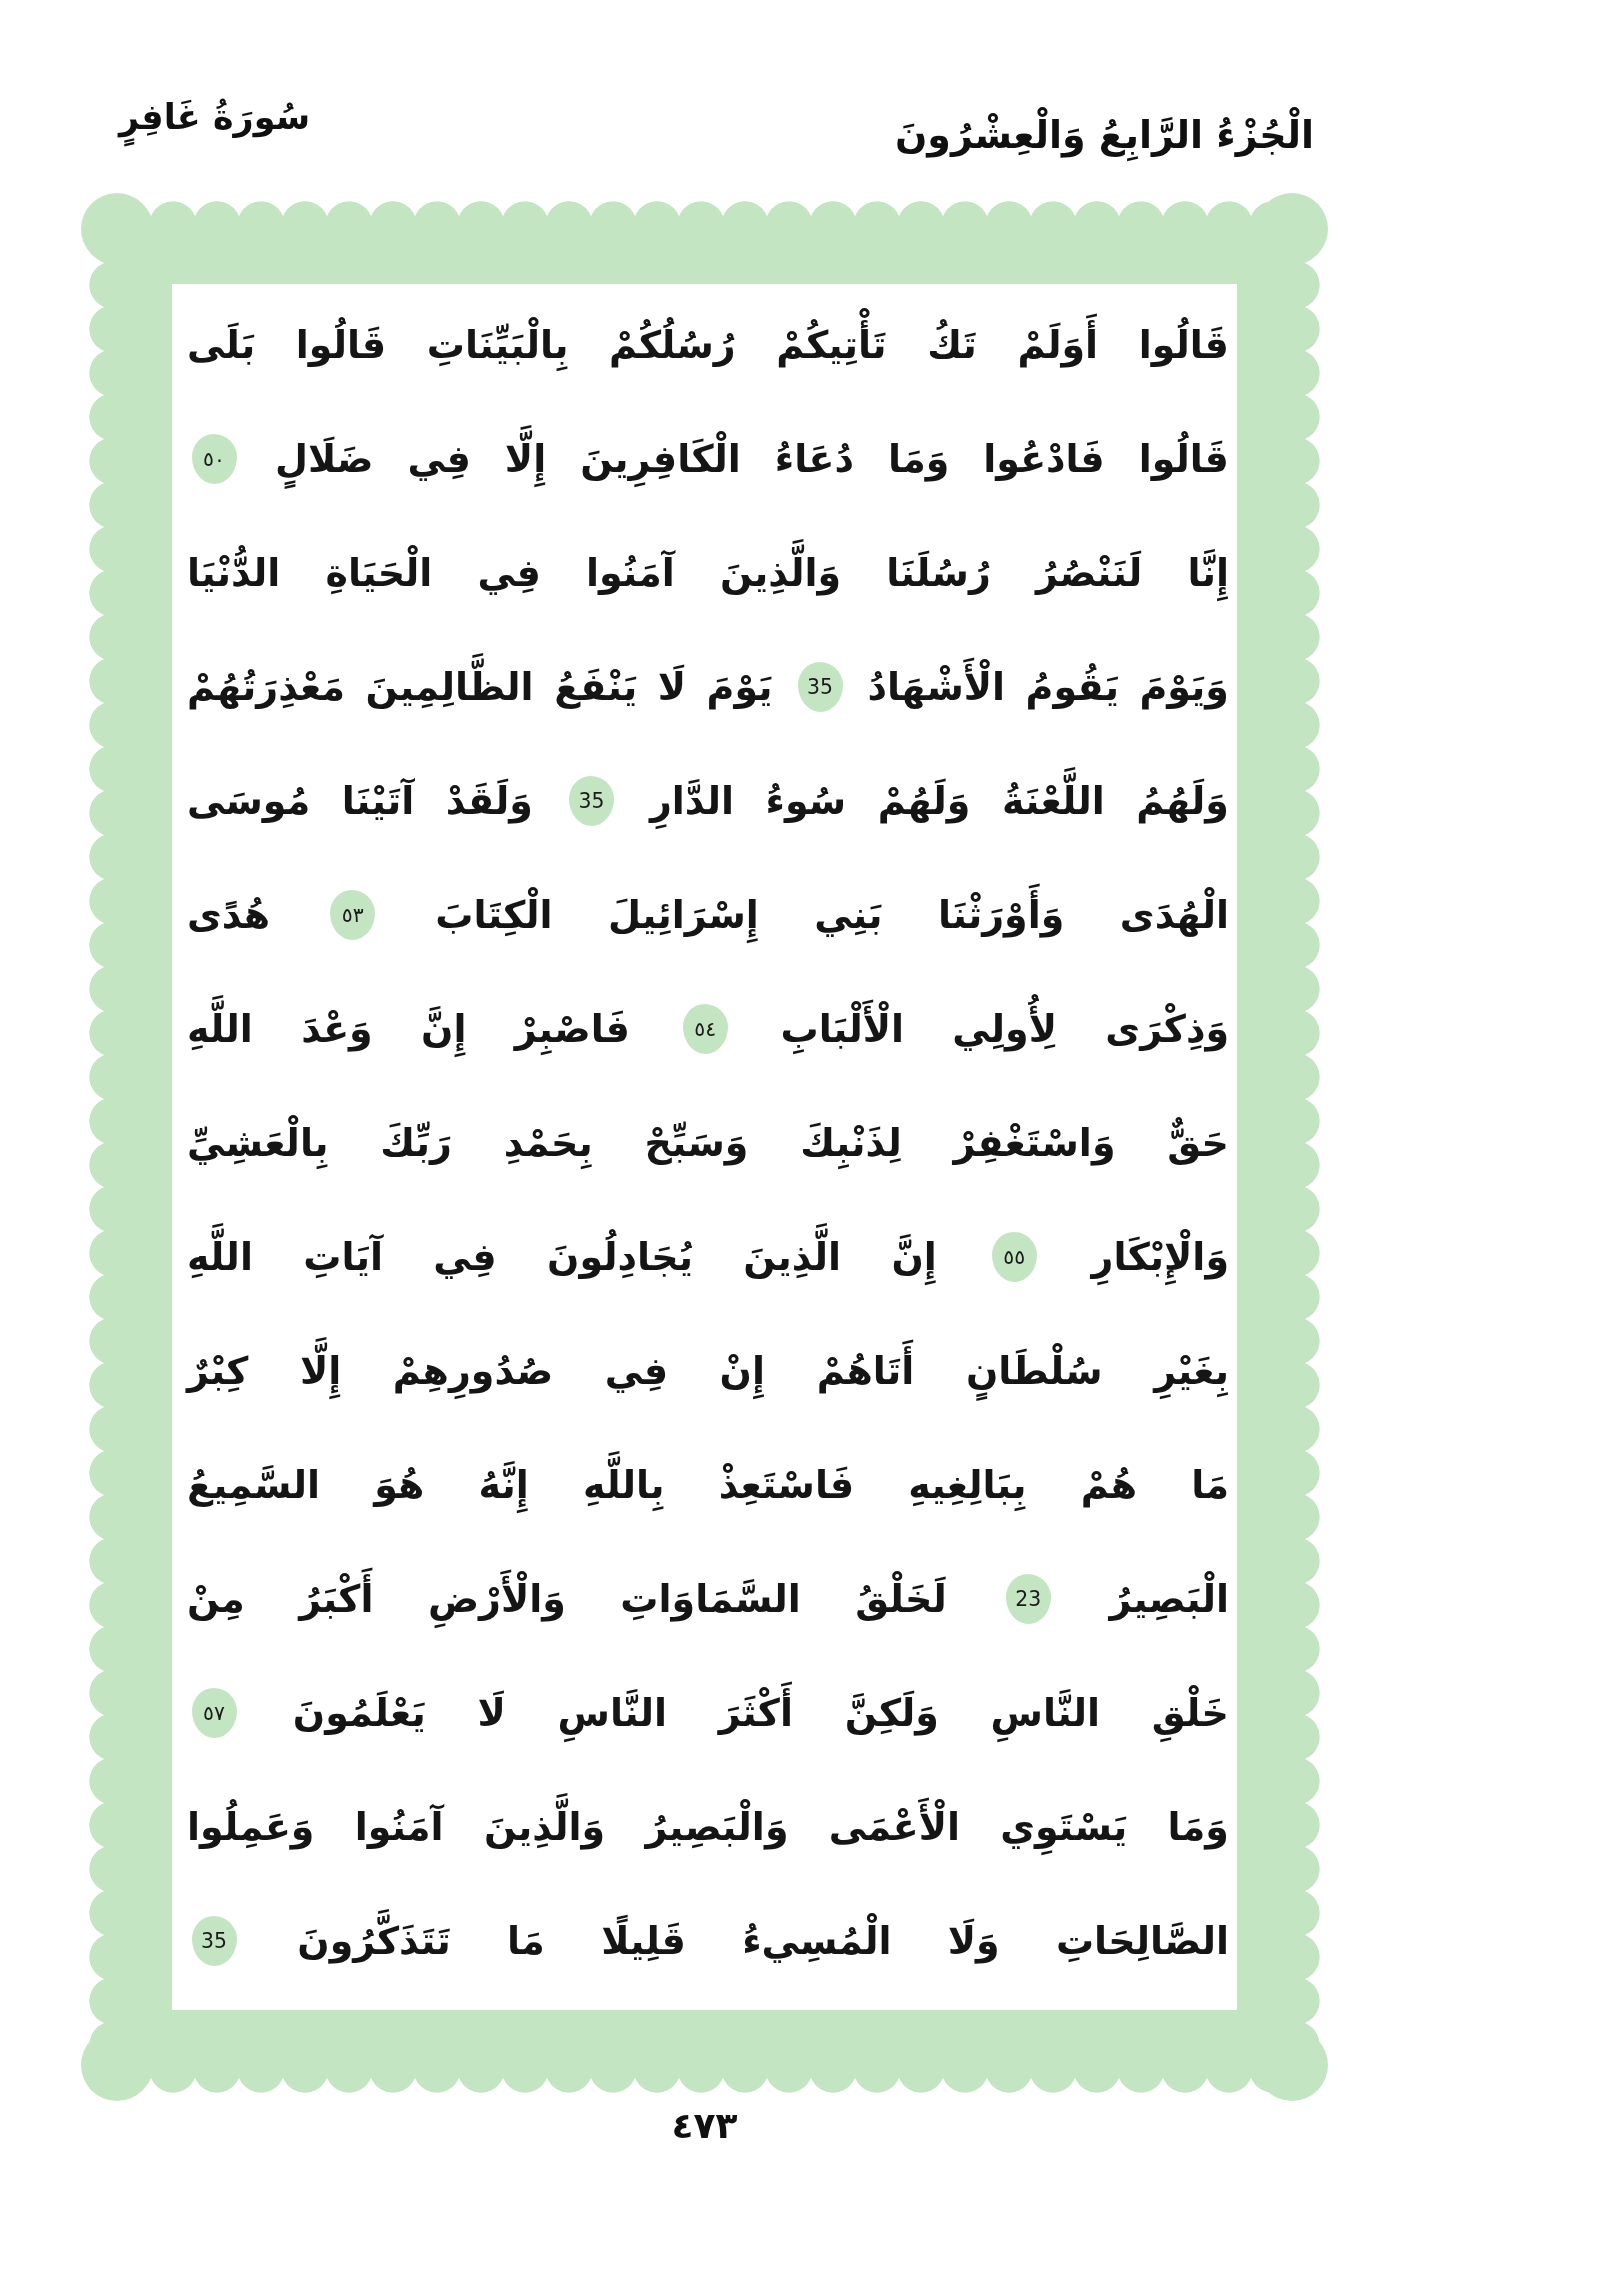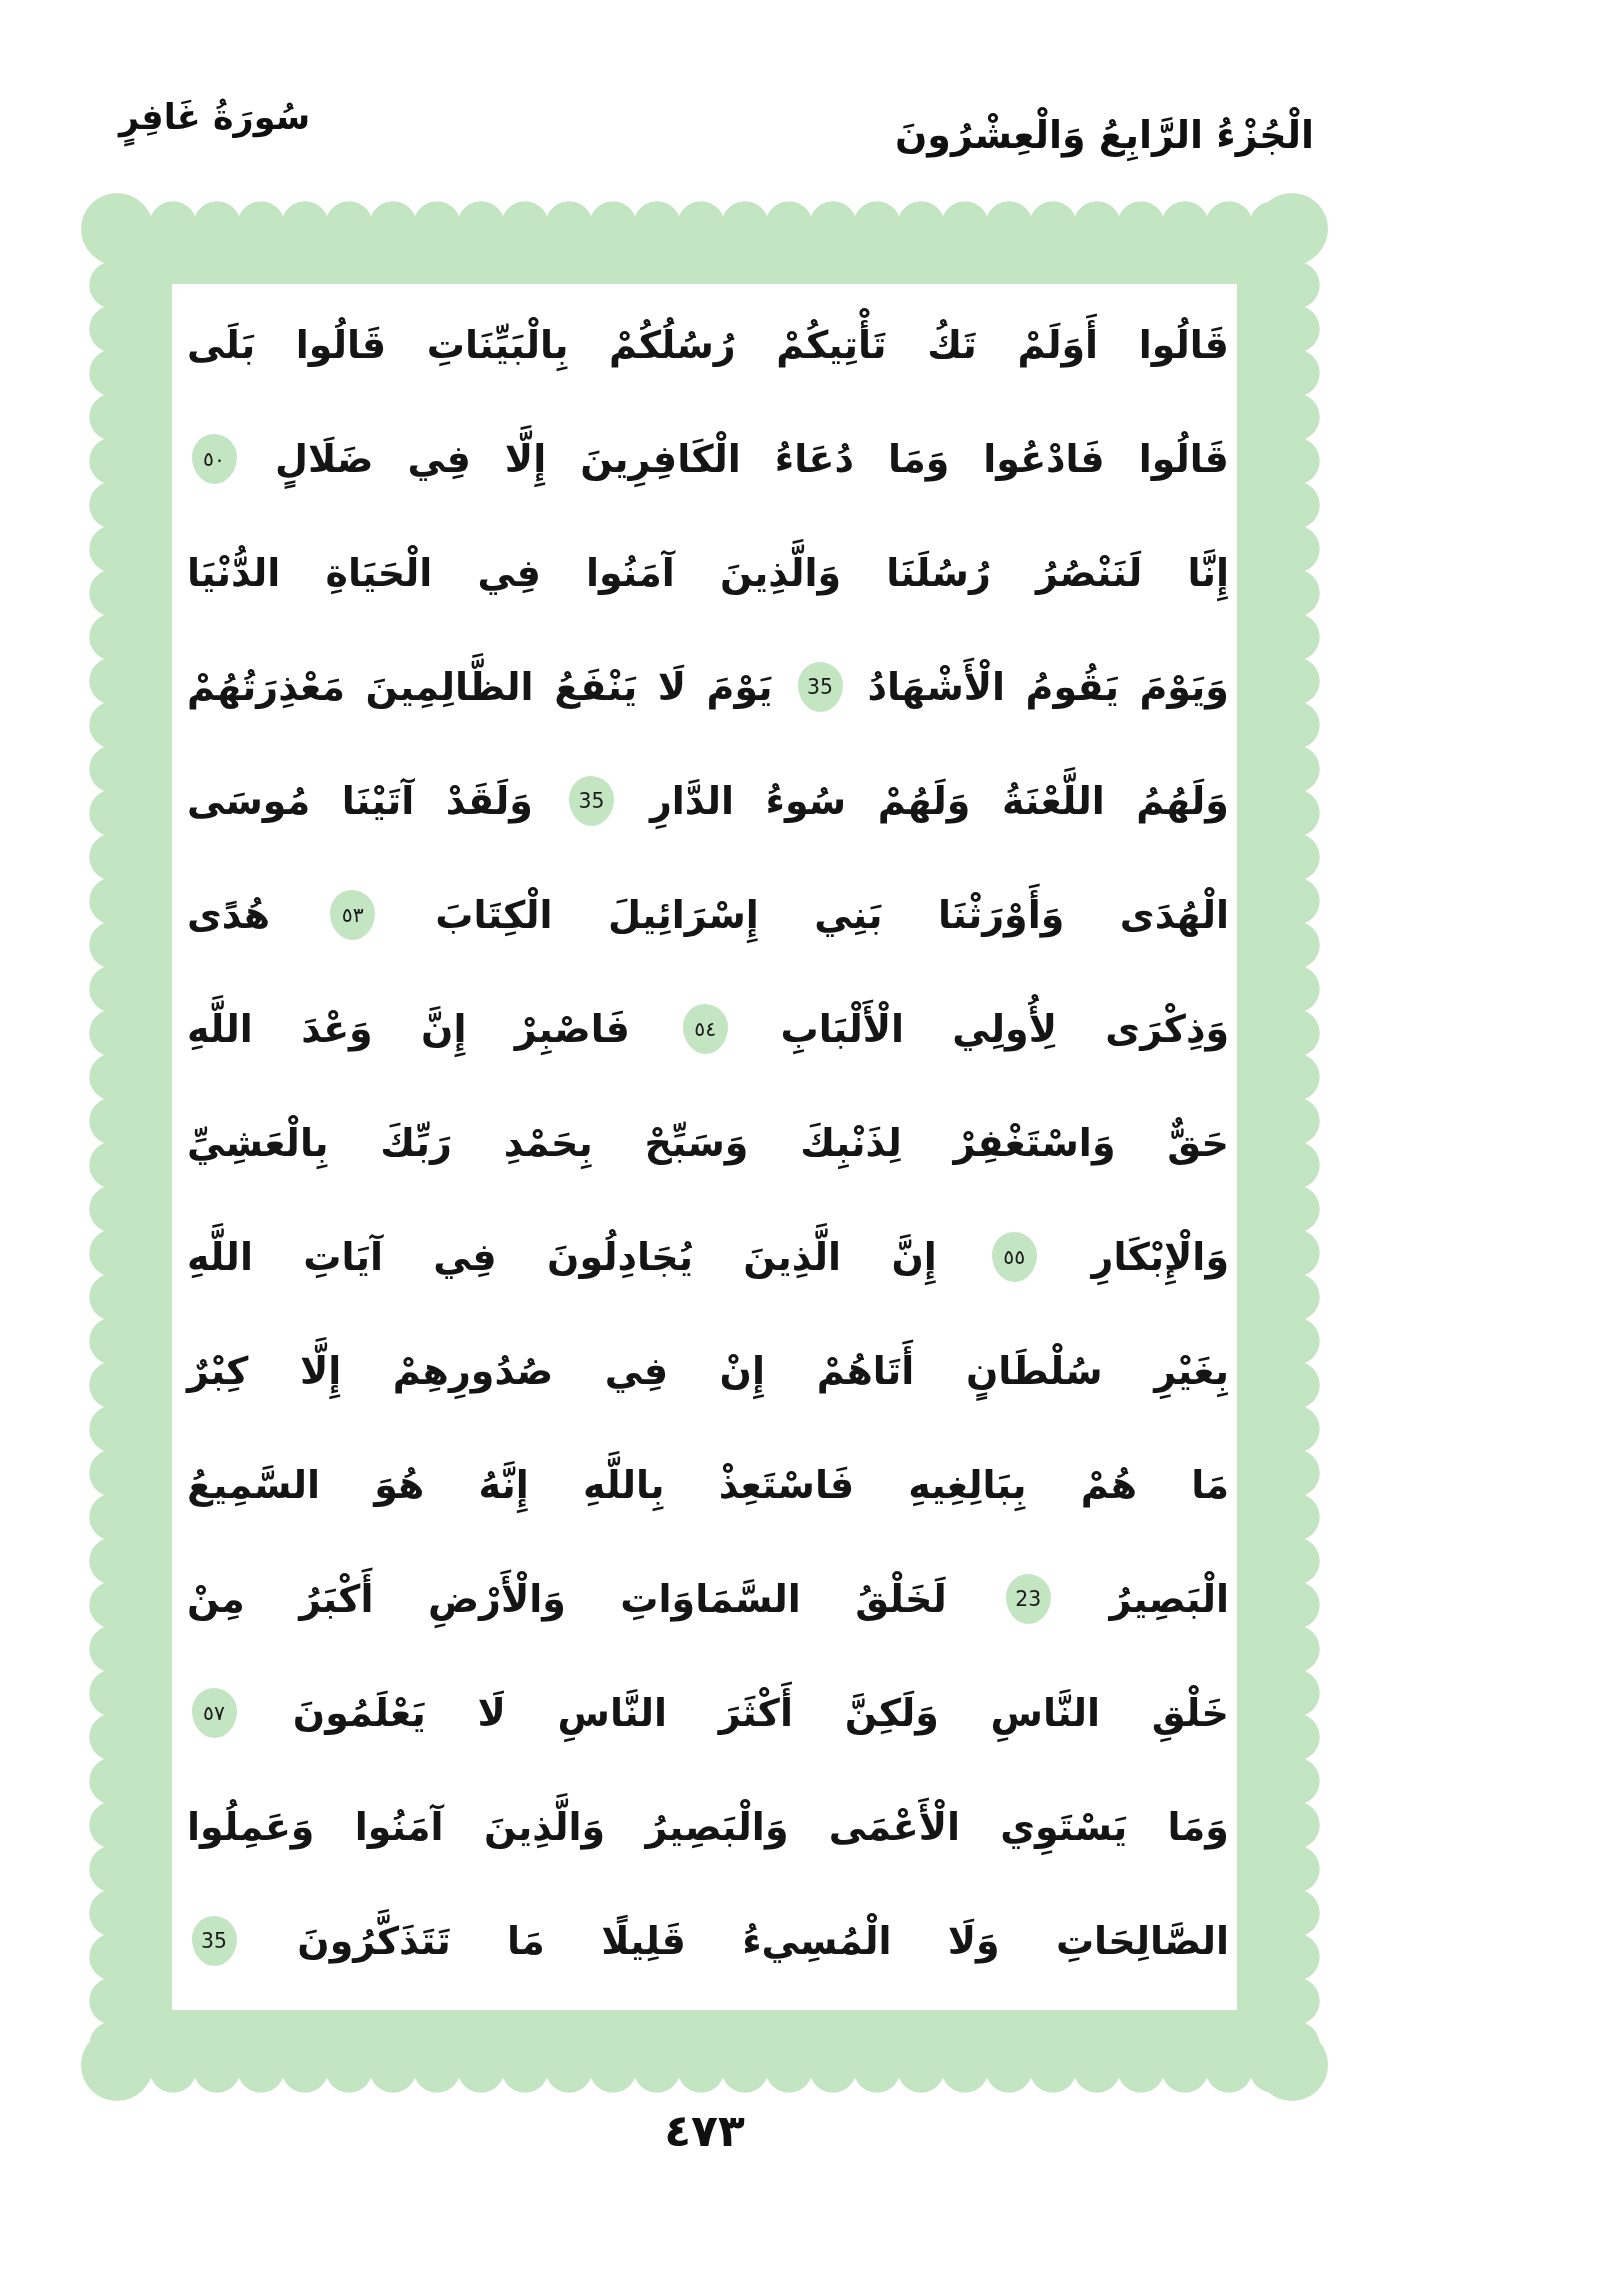--- a/index.html
+++ b/index.html
@@ -57,21 +57,21 @@
     flex:0 0 auto; width:45px; height:50px; background:var(--green);
     border-radius:48% 52% 50% 50% / 46% 46% 54% 54%;
     display:flex; align-items:center; justify-content:center;
     margin:0 4.5px;
   }
   .vnum { font-size:20.4px; font-weight:normal; color:#1b1b1b; line-height:1; }
 
   
   .pgnum {
     position:absolute; left:89px; width:1231px; top:2105px;
-    text-align:center; font-size:44px; font-weight:bold; color:#101010;
+    text-align:center; font-size:36px; font-weight:bold; color:#101010;
   }
 </style>
 </head>
 <body>
 
 <div class="page">
 
   <div class="hdr hdr-surah" dir="rtl">سُورَةُ غَافِرٍ</div>
 
   <div class="hdr hdr-juz" dir="rtl">الْجُزْءُ الرَّابِعُ وَالْعِشْرُونَ</div>

